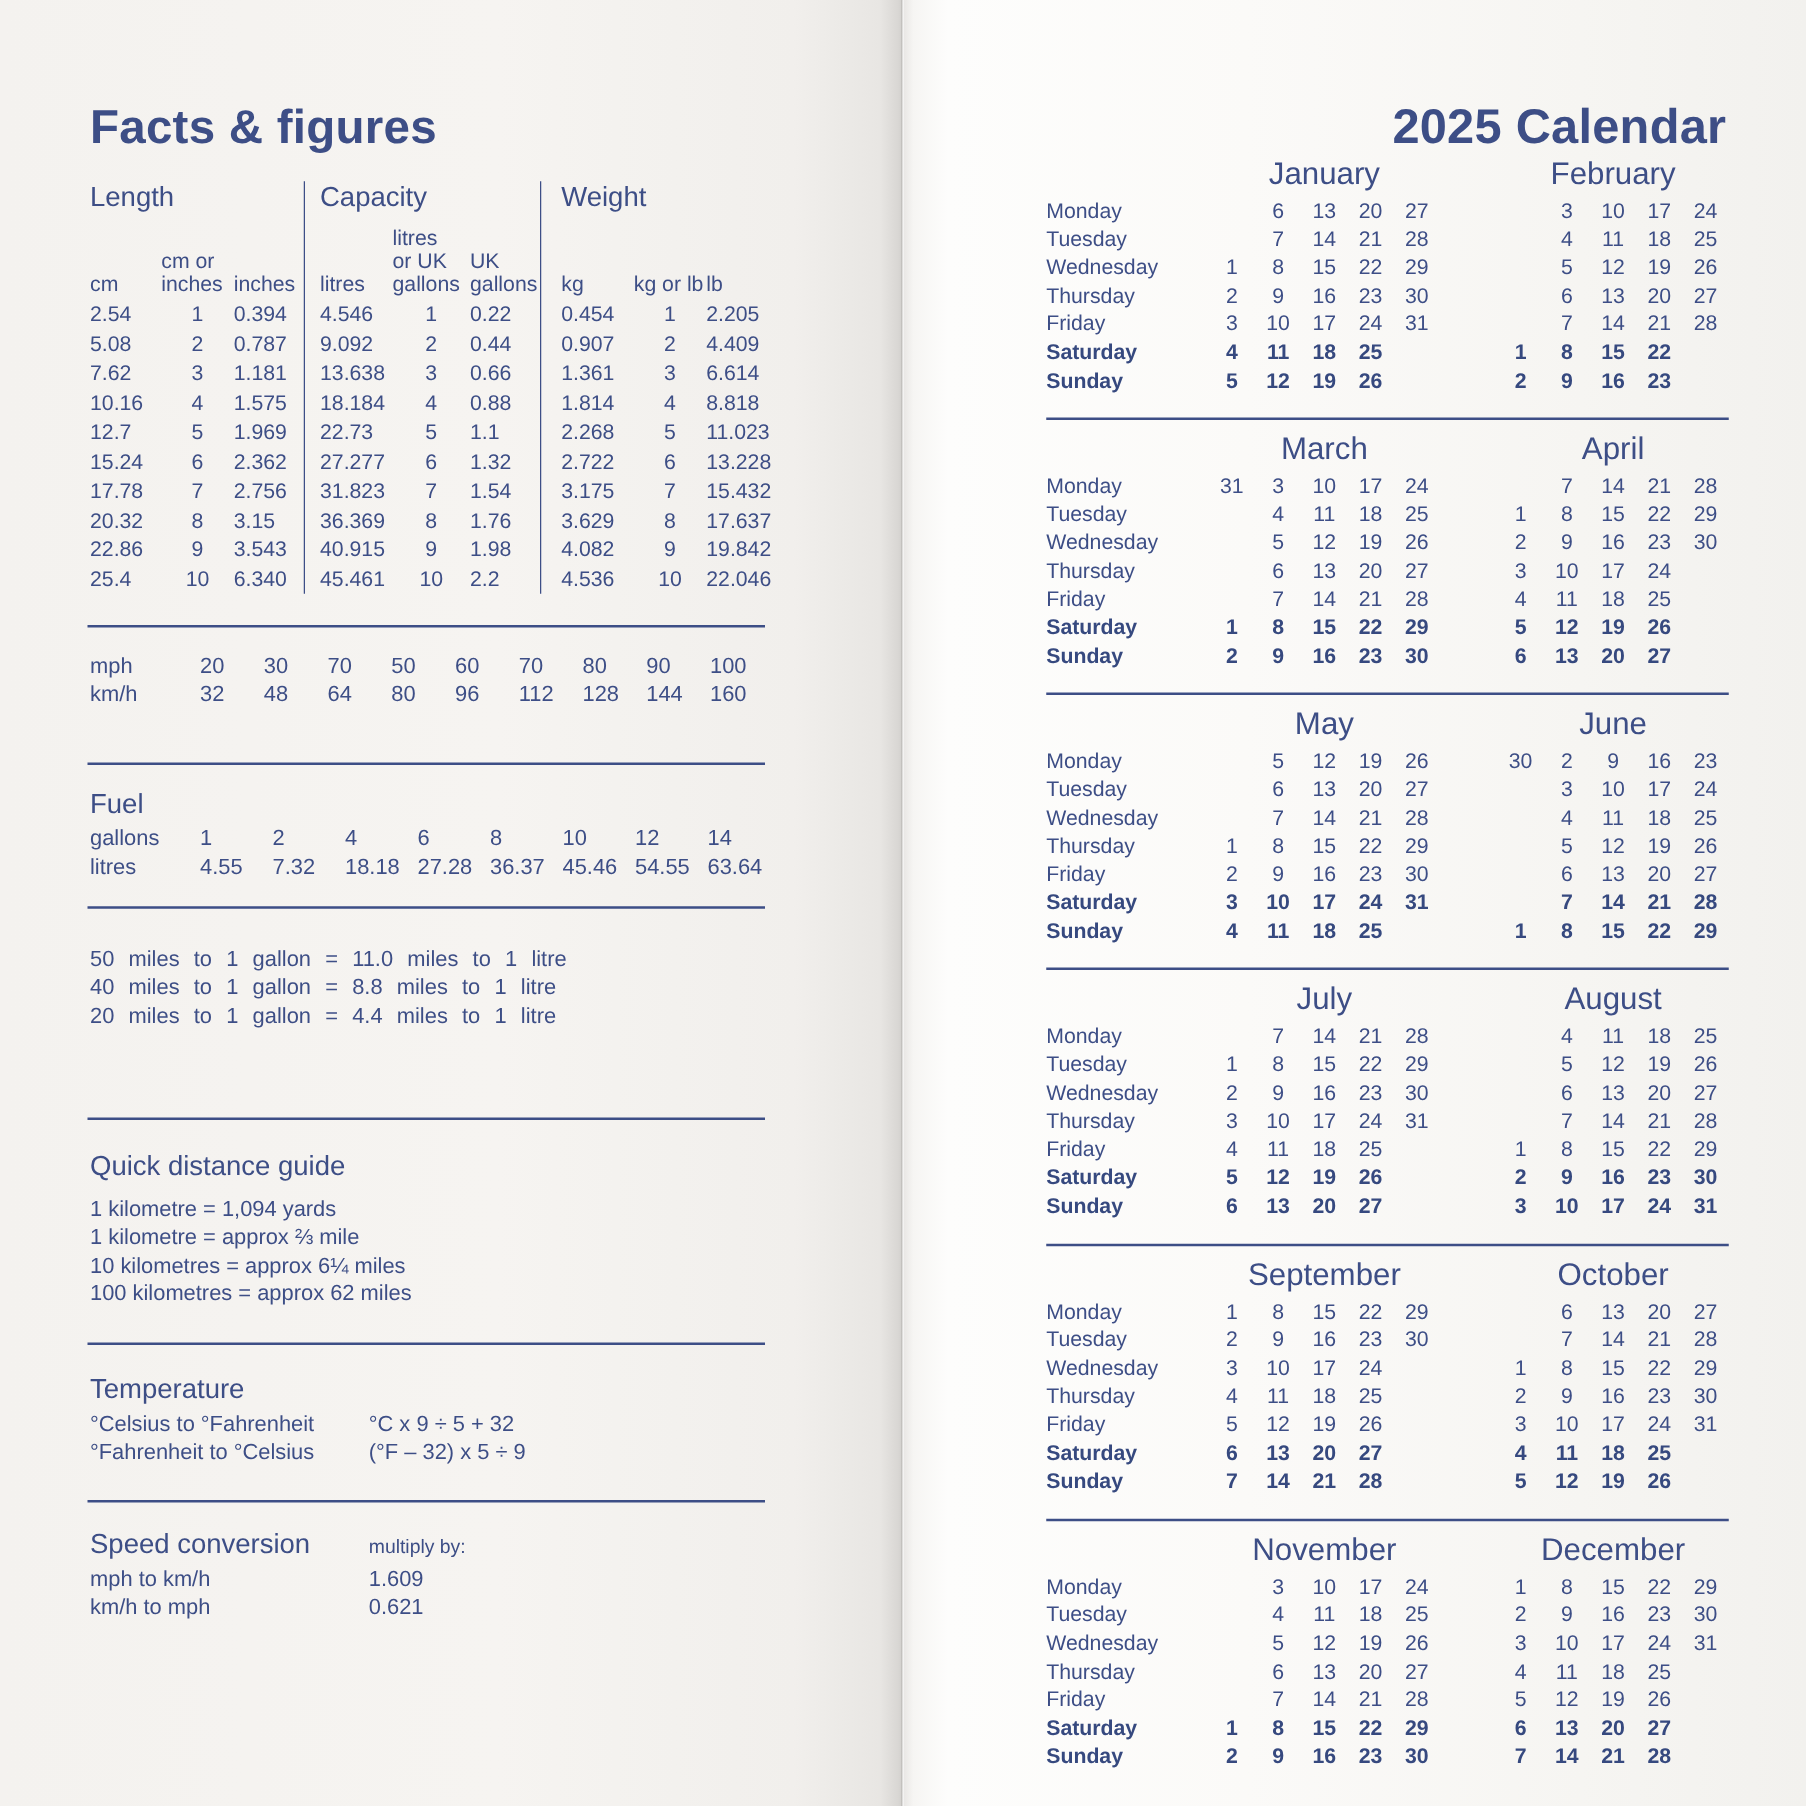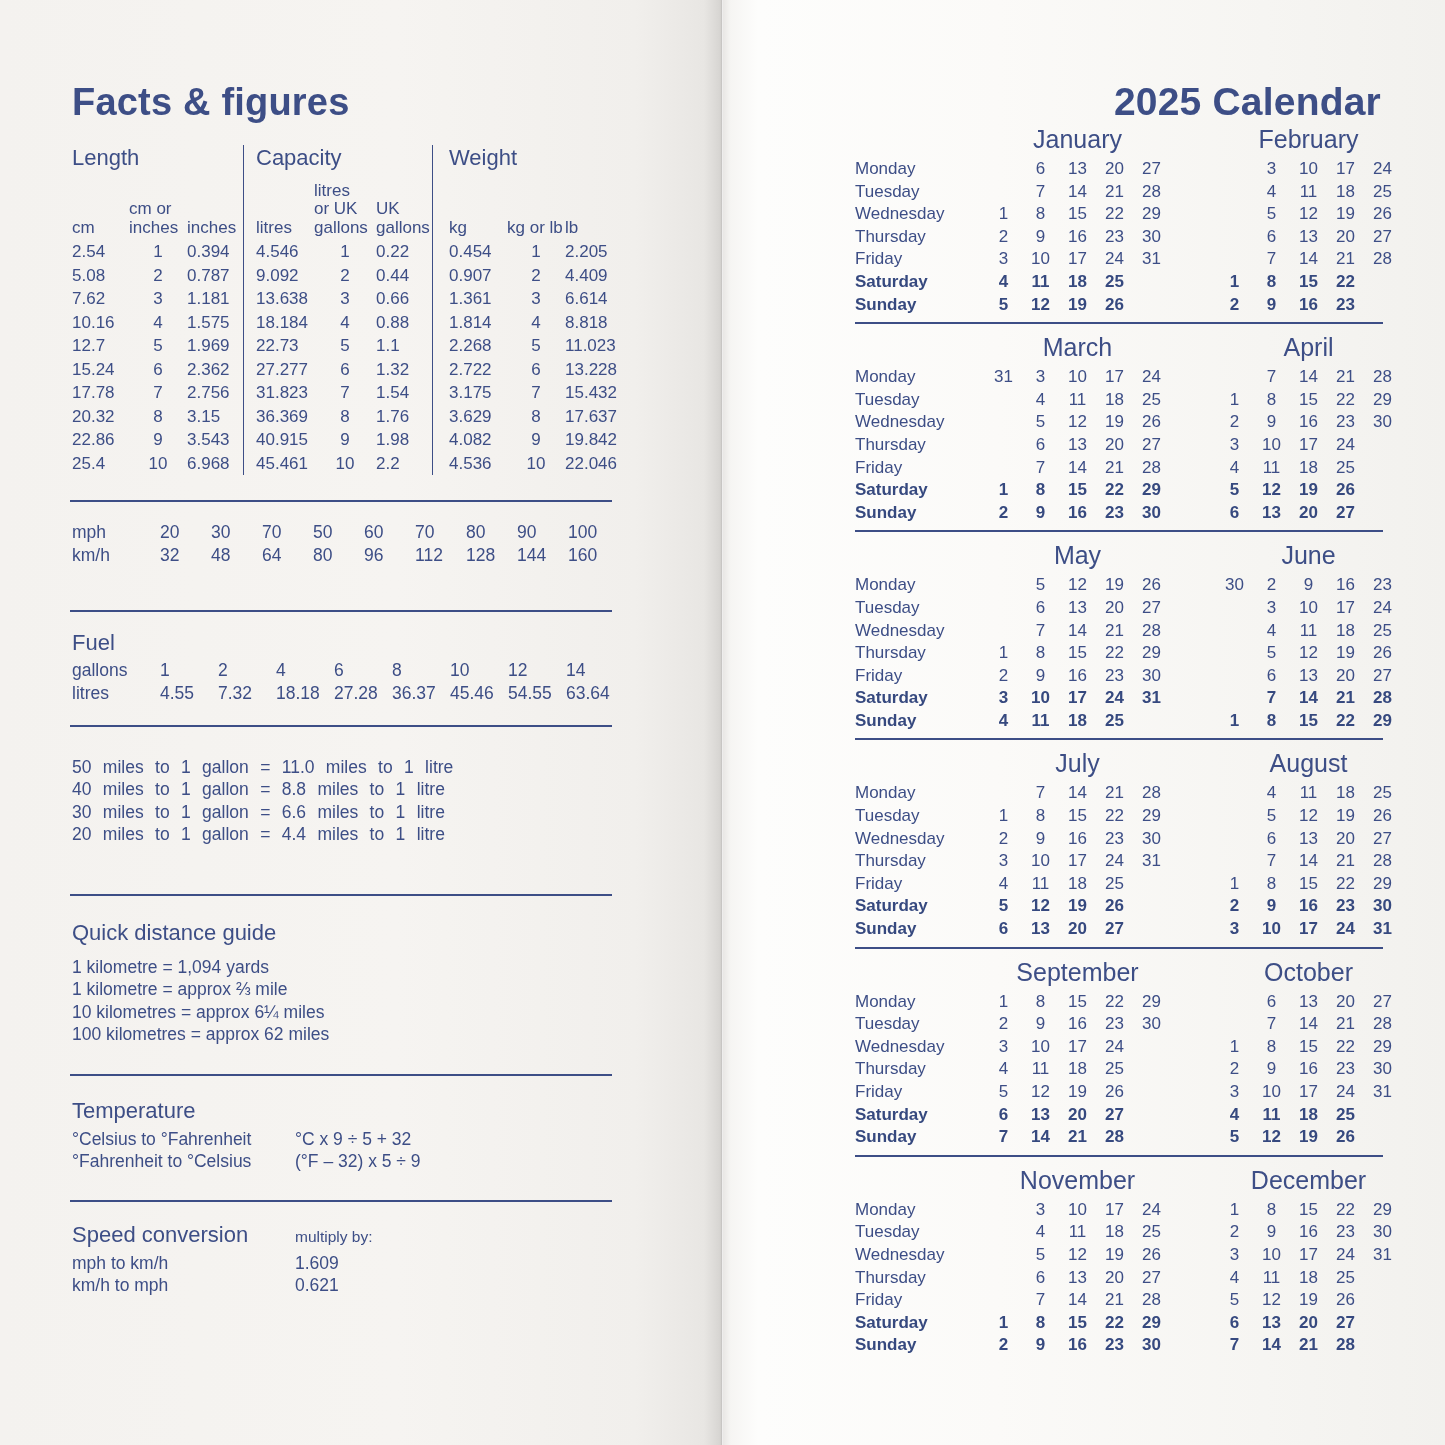--- a/index.html
+++ b/index.html
@@ -69,21 +69,21 @@
   .sc-head .sec-title{width:223px;}
   .sc-note{font-size:15.5px;}
 
   
   .rp-title{position:absolute;top:56px;right:64px;font-size:39px;line-height:1.05;letter-spacing:.2px;}
   .calendar{position:absolute;left:115px;top:124px;width:546px;}
   .cal-band{
     display:grid;
     grid-template-columns:130px repeat(5,37px) 46px repeat(5,37px);
     grid-template-rows:34px repeat(7,22.6px);
-    padding-bottom:6px;margin-bottom:8px;margin-left:18px;
+    padding-bottom:18px;margin-bottom:8px;
   }
   .cal-band.ruled{border-bottom:2px solid var(--ink);}
   .month-name{font-size:25px;line-height:30px;text-align:center;align-self:start;}
   .day-label{font-size:17px;line-height:22.6px;}
   .date-cell{font-size:17px;line-height:22.6px;text-align:center;}
   .bold{font-weight:bold;color:var(--ink-bold);}
 </style>
 </head>
 <body>
 
@@ -120,21 +120,21 @@
           <div class="cd c1">7</div>
           <div class="cd c2">2.756</div>
           <div class="cd c0">20.32</div>
           <div class="cd c1">8</div>
           <div class="cd c2">3.15</div>
           <div class="cd c0">22.86</div>
           <div class="cd c1">9</div>
           <div class="cd c2">3.543</div>
           <div class="cd c0">25.4</div>
           <div class="cd c1">10</div>
-          <div class="cd c2">6.968</div>
+          <div class="cd c2">6.340</div>
         </div>
       </div>
       <div class="conv-group g1">
         <div class="sec-title">Capacity</div>
         <div class="conv-grid g1">
           <div class="ch c0">litres</div>
           <div class="ch c1">litres
 or UK
 gallons</div>
           <div class="ch c2">UK
@@ -271,21 +271,20 @@
         </div>
       </div>
   </div>
 
   <div class="rule r3"></div>
 
   <div class="sect mpg-sect">
     <div class="mpg-lines">
         <div class="mpg-line">50 miles to 1 gallon = 11.0 miles to 1 litre</div>
         <div class="mpg-line">40 miles to 1 gallon = 8.8 miles to 1 litre</div>
-        <div class="mpg-line">30 miles to 1 gallon = 6.6 miles to 1 litre</div>
         <div class="mpg-line">20 miles to 1 gallon = 4.4 miles to 1 litre</div>
       </div>
   </div>
 
   <div class="rule r4"></div>
 
   <div class="sect dist-sect">
     <div class="head-lg">Quick distance guide</div>
     <div class="dist-lines">
         <div class="dist-line">1 kilometre = 1,094 yards</div>

